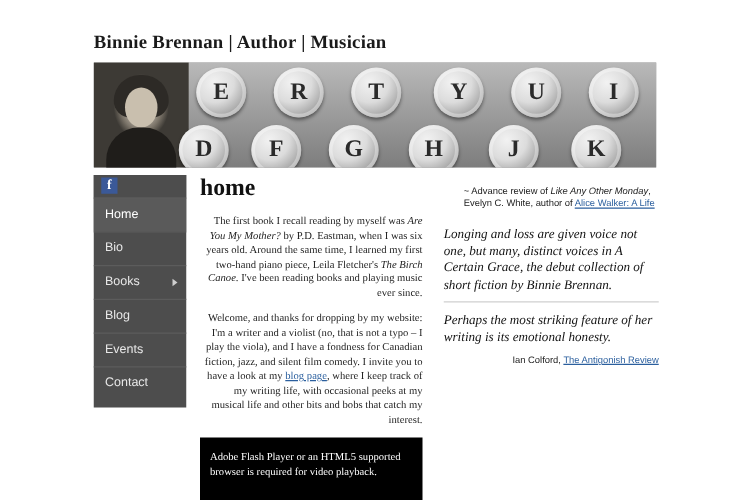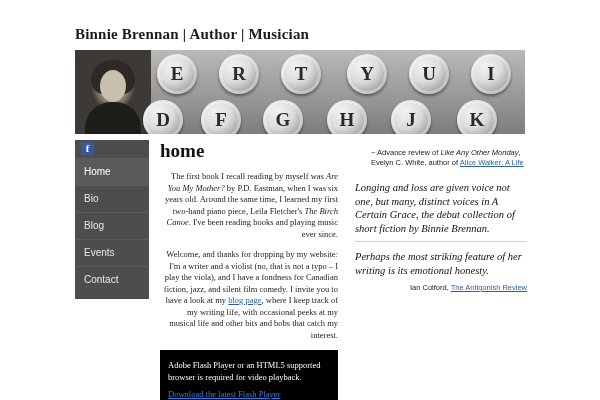--- a/index.html
+++ b/index.html
@@ -265,20 +265,24 @@
     <div class="sidebar-top">
       <div class="fb">f</div>
     </div>
     <a class="nav-item active">
       <span>Home</span>
     </a>
     <a class="nav-item">
       <span>Bio</span>
     </a>
     <a class="nav-item">
+      <span>Books</span>
+      <span class="caret"></span>
+    </a>
+    <a class="nav-item">
       <span>Blog</span>
     </a>
     <a class="nav-item">
       <span>Events</span>
     </a>
     <a class="nav-item">
       <span>Contact</span>
     </a>
   </nav>
 
@@ -289,21 +293,20 @@
       <span>The first book I recall reading by myself was </span><i>Are You My Mother?</i><span> by P.D. Eastman, when I was six years old. Around the same time, I learned my first two-hand piano piece, Leila Fletcher's </span><i>The Birch Canoe</i><span>. I've been reading books and playing music ever since.</span>
     </p>
 
     <p class="body-text">
       <span>Welcome, and thanks for dropping by my website: I'm a writer and a violist (no, that is not a typo – I play the viola), and I have a fondness for Canadian fiction, jazz, and silent film comedy.  I invite you to have a look at my </span><a>blog page</a><span>, where I keep track of my writing life, with occasional peeks at my musical life and other bits and bobs that catch my interest.</span>
     </p>
 
     <div class="video-box">
       <div>Adobe Flash Player or an HTML5 supported browser is required for video playback.</div>
       <div class="gap"></div>
-      <a>Download the latest Flash Player</a>
 
     </div>
   </main>
 
   <aside class="rail">
     <p class="attrib left">
       <span>~ Advance review of </span><i>Like Any Other Monday</i><span>,</span><br>
       <span>Evelyn C. White, author of </span><a>Alice Walker: A Life</a>
     </p>
 

